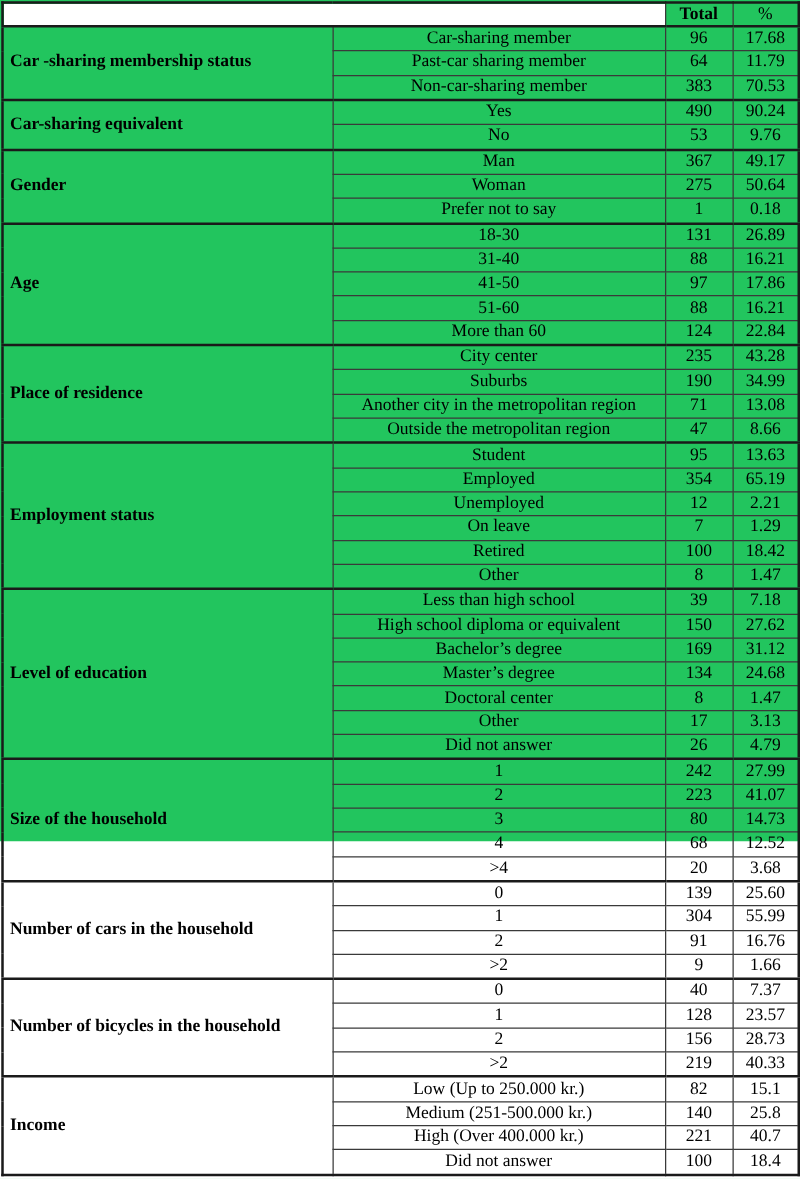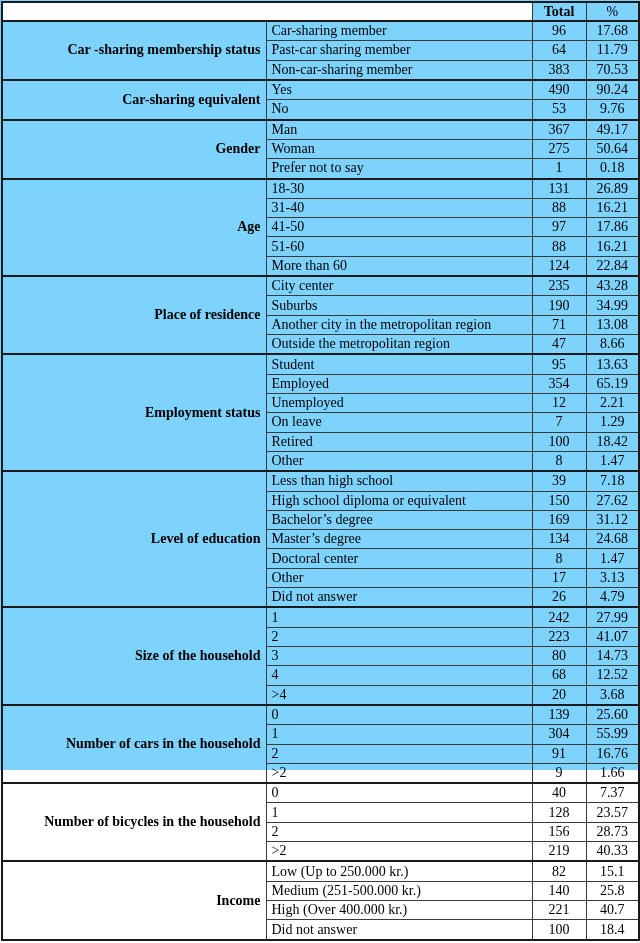--- a/index.html
+++ b/index.html
@@ -5,22 +5,22 @@
   html, body {
     margin: 0;
     padding: 0;
     background: #ffffff;
     width: 640px;
     height: 943px;
     overflow: hidden;
   }
   .page {
     width: 640px;
-    height: 770px;
-    background: #7dd3fc;
+    height: 673px;
+    background: #22c55e;
     box-sizing: border-box;
     padding: 1px;
   }
   table.demo {
     border-collapse: collapse;
     table-layout: fixed;
     width: 637px;
     height: 940px;
     font-family: "Liberation Serif", "DejaVu Serif", serif;
     font-size: 14px;
@@ -33,24 +33,24 @@
     height: 17px;
     overflow: hidden;
     white-space: nowrap;
     vertical-align: middle;
   }
   
   table.demo tr.sec-first td { border-top: 2px solid #1a1a1a; }
   table.demo thead td, table.demo thead th { border-bottom: 2px solid #1a1a1a; }
 
   td.cat {
-    text-align: right;
+    text-align: left;
     font-weight: bold;
   }
-  td.sub { text-align: left; }
+  td.sub { text-align: center; }
   td.num { text-align: center; }
   th.total-h {
     text-align: center;
     font-weight: bold;
     font-size: 14px;
   }
   th.pct-h {
     text-align: center;
     font-weight: normal;
     font-size: 14px;

